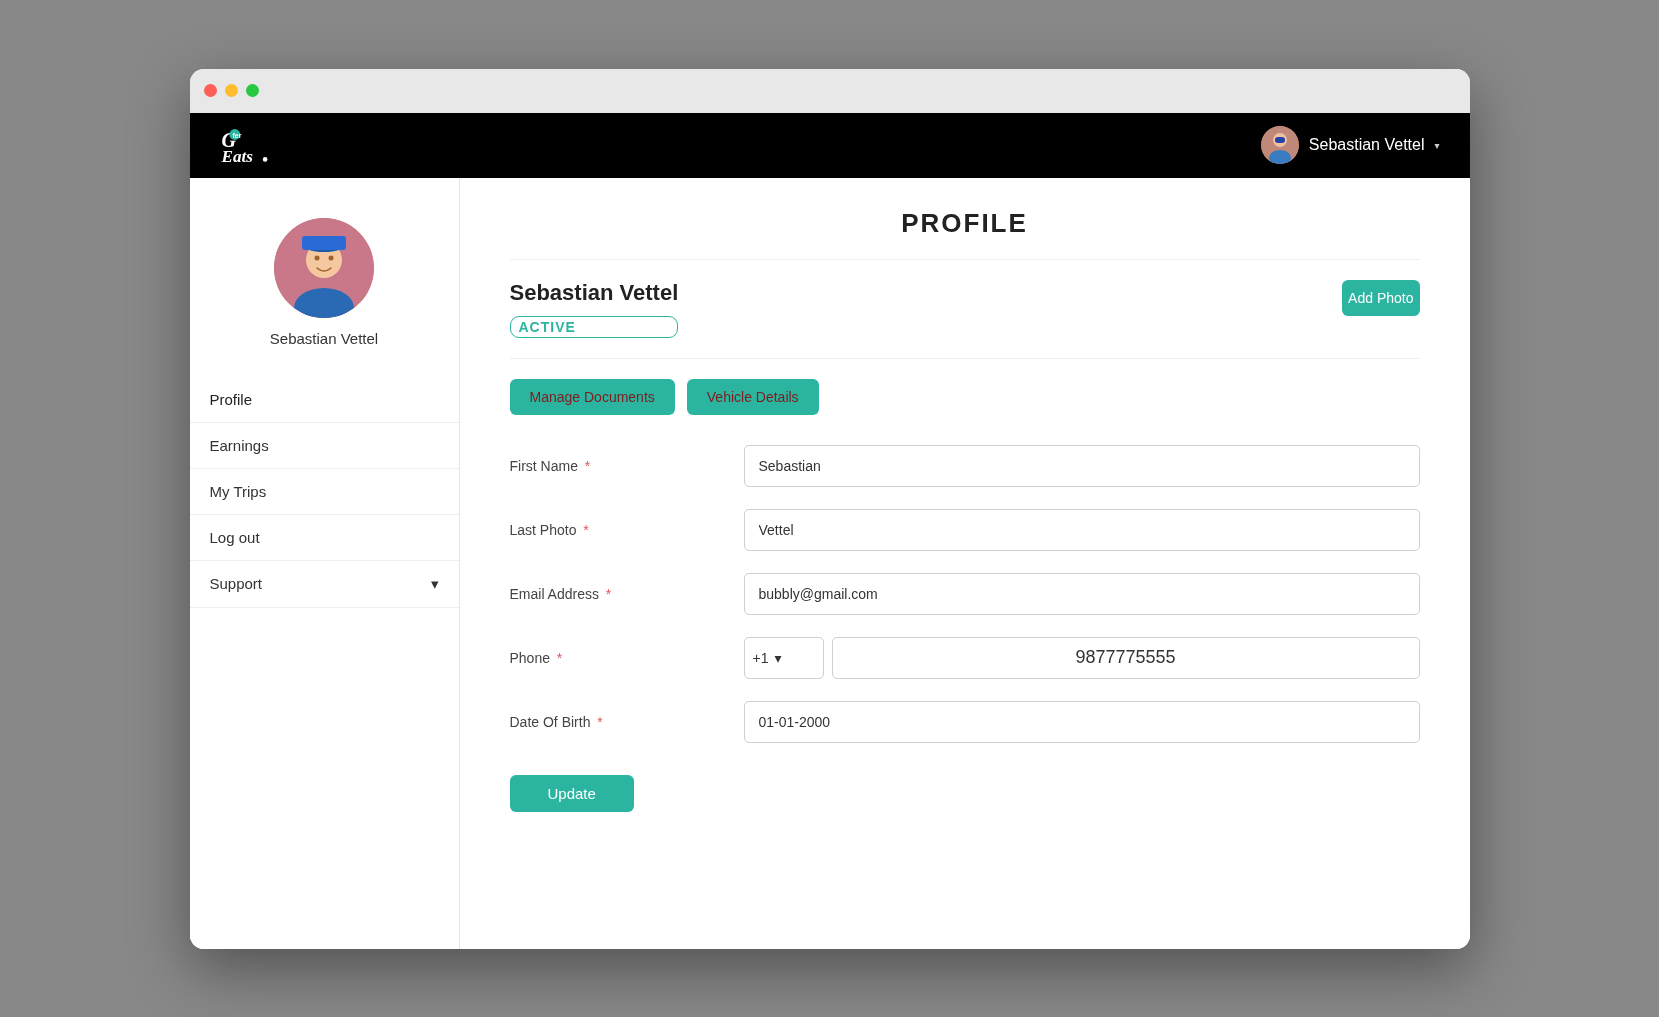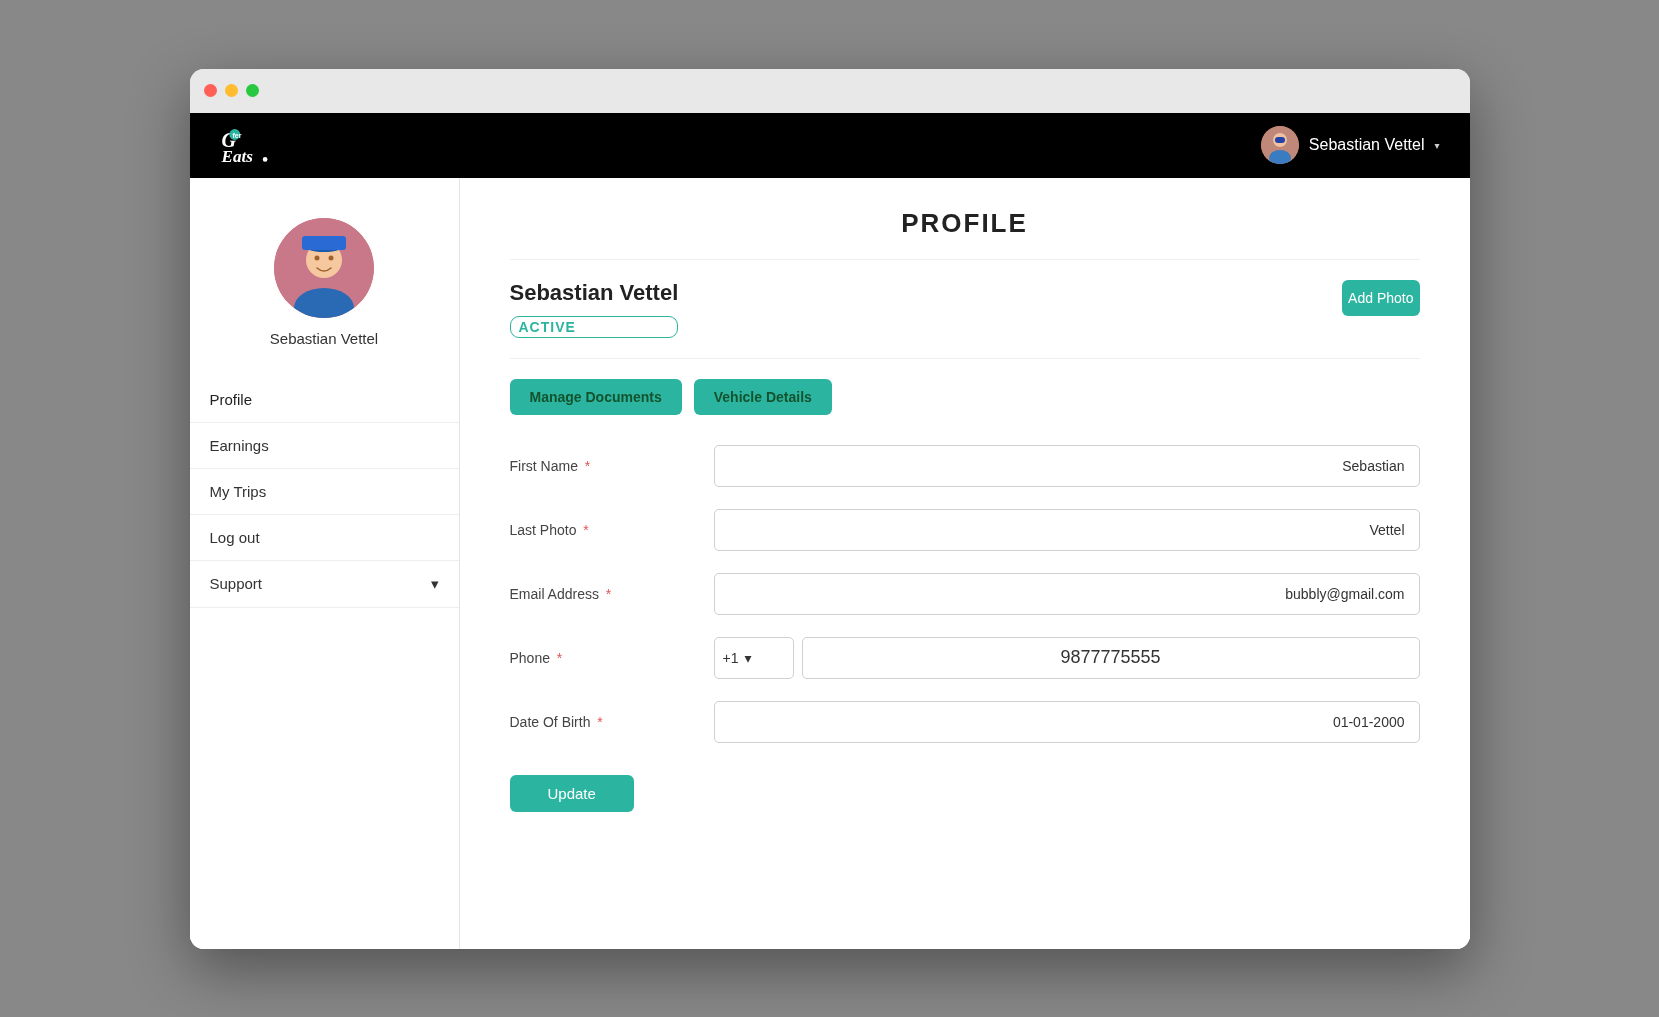--- a/index.html
+++ b/index.html
@@ -165,52 +165,51 @@
       cursor: pointer;
       font-weight: 500;
     }
     .action-buttons {
       display: flex;
       gap: 12px;
       margin-bottom: 30px;
     }
     .teal-btn {
       background: #2bb5a0;
-      color: #14532d;
+      color: #7f1d1d;
       border: none;
       padding: 10px 20px;
       border-radius: 6px;
       font-size: 14px;
       cursor: pointer;
-      font-weight: 700;
+      font-weight: 400;
     }
     .form-section { width: 100%; }
     .form-row {
       display: flex;
       align-items: center;
       margin-bottom: 22px;
-      gap: 4px;
+      gap: 34px;
     }
     .form-label {
       width: 200px;
       min-width: 200px;
       font-size: 14px;
       color: #444;
     }
     .required-star { color: #e05555; margin-left: 3px; }
     .form-input {
       flex: 1;
       height: 42px;
       border: 1px solid #d0d0d0;
       border-radius: 5px;
       padding: 0 14px;
       font-size: 14px;
       color: #333;
       outline: none;
-      text-align: right;
     }
     .phone-row {
       display: flex;
       gap: 8px;
       flex: 1;
     }
     .phone-code {
       width: 80px;
       height: 42px;
       border: 1px solid #d0d0d0;

